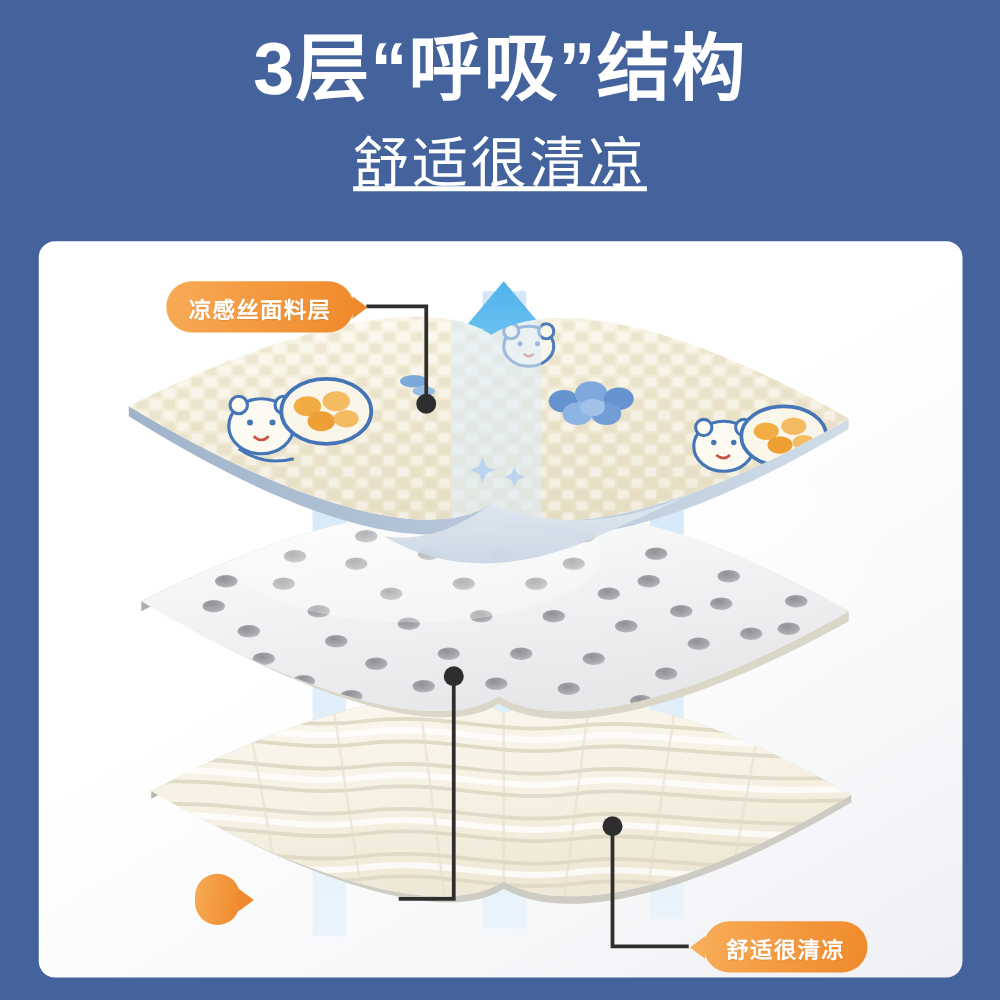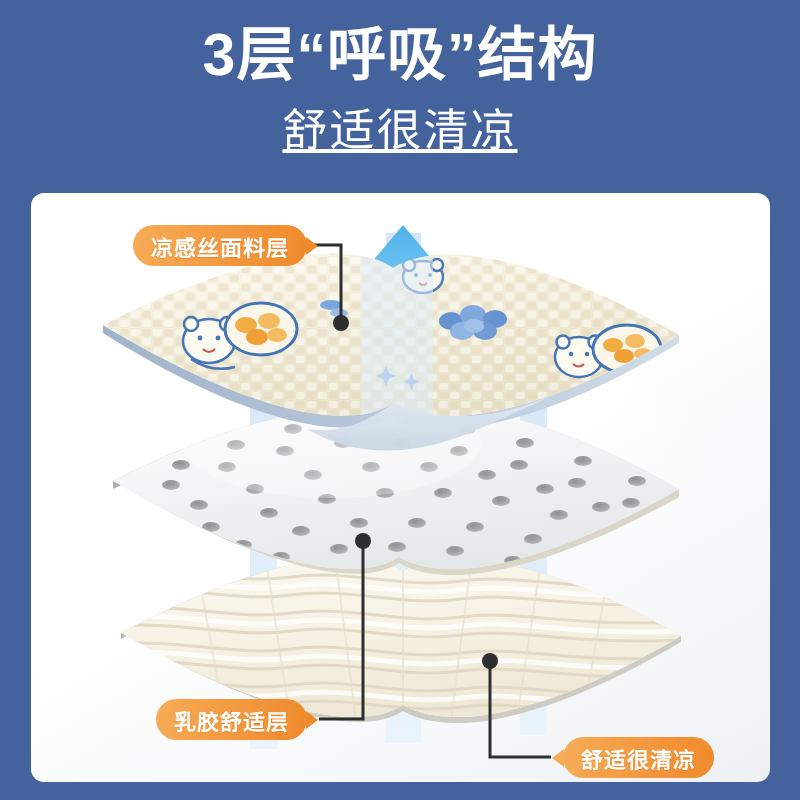--- a/index.html
+++ b/index.html
@@ -39,21 +39,21 @@
   
   .shaft{position:absolute;background:linear-gradient(to bottom,#CBE2F6 0%,#D9EBF9 55%,#E8F3FC 100%);opacity:.85;}
   .shaft.s1{left:219px;top:96px;width:27px;height:460px;}
   .shaft.s2{left:355px;top:40px;width:35px;height:510px;}
   .shaft.s3{left:489px;top:122px;width:27px;height:420px;}
 
   
   .badge{
     position:absolute;height:41px;border-radius:21px;
     background:linear-gradient(100deg,#F7AC57 0%,#F49B42 45%,#EF8A2B 100%);
-    color:#fff;font-size:22px;font-weight:bold;letter-spacing:1px;
+    color:#fff;font-size:18px;font-weight:bold;letter-spacing:1px;
     display:flex;align-items:center;justify-content:center;
     padding:0 18px;white-space:nowrap;box-sizing:border-box;
     text-shadow:0 1px 1px rgba(180,90,10,.25);
   }
   .badge .tail{
     position:absolute;top:50%;width:0;height:0;margin-top:-9px;
   }
   .badge .tail.right{
     right:-11px;border-top:9px solid transparent;border-bottom:9px solid transparent;
     border-left:12px solid #EF8A2B;
@@ -370,21 +370,20 @@
         <path d="M459,468 L459,564 L520,564" stroke="#2E2E2E" stroke-width="3" fill="none"></path>
       </g>
     </svg>
 
     <div class="badge" style="left:102px;top:32px;">
       <span>凉感丝面料层</span>
       <span class="tail right"></span>
     </div>
 
     <div class="badge" style="left:125px;top:506px;">
-      <span>乳胶舒适层</span>
       <span class="tail right"></span>
     </div>
 
     <div class="badge" style="left:532px;top:544px;">
       <span class="tail left"></span>
       <span>舒适很清凉</span>
     </div>
 
   </div>
 </div>

